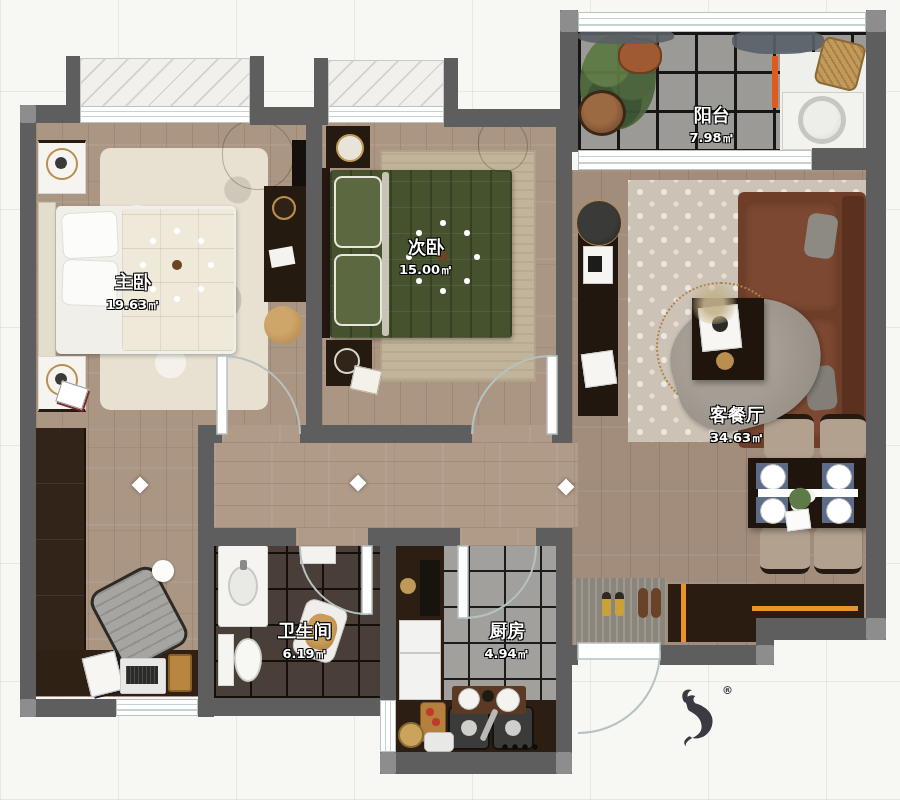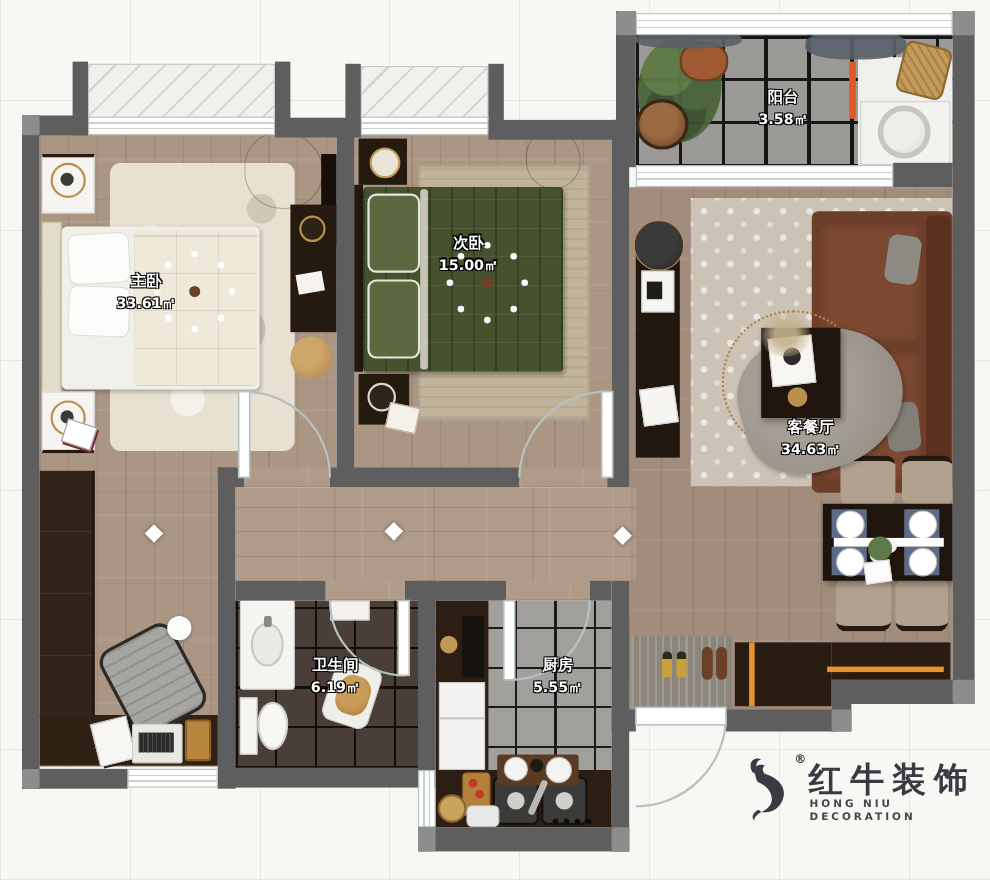--- a/index.html
+++ b/index.html
@@ -51,21 +51,21 @@
   .rug-liv{background-color:#ccc2b5;background-image:
       radial-gradient(circle, rgba(255,255,255,.6) 0 2.6px, transparent 3.4px),
       radial-gradient(circle, rgba(255,255,255,.45) 0 2.2px, transparent 3px);
       background-size:24px 24px,24px 24px;background-position:0 0,12px 12px;}
   
   .dark{background:#241a10;}
   .white-f{background:#f5f4f1;border:1px solid #d7d6d2;box-sizing:border-box;}
   
   .room-label{position:absolute;transform:translateX(-50%);text-align:center;color:#fff;font-weight:700;
       text-shadow:-1px -1px 0 #000,1px -1px 0 #000,-1px 1px 0 #000,1px 1px 0 #000;white-space:nowrap;z-index:40;}
-  .room-label .nm{font-size:14px;display:block;line-height:1.05;}
+  .room-label .nm{font-size:18px;display:block;line-height:1.05;margin-top:24px;}
   .room-label .ar{font-size:13px;display:block;line-height:1.05;margin-top:6px;}
   .burst{position:absolute;width:10px;height:10px;border-radius:50%;background:#6b4423;z-index:30;
       box-shadow:0 -34px 0 -2px #fff,24px -24px 0 -2px #fff,34px 0 0 -2px #fff,24px 24px 0 -2px #fff,
                  0 34px 0 -2px #fff,-24px 24px 0 -2px #fff,-34px 0 0 -2px #fff,-24px -24px 0 -2px #fff;}
   .downlight{position:absolute;width:12px;height:12px;background:#fff;transform:rotate(45deg);
       box-shadow:0 0 4px rgba(0,0,0,.45);z-index:30;}
   .plant{border-radius:46% 54% 50% 50%;background:
       radial-gradient(circle at 30% 35%, #4d6b3a 0 30%, transparent 32%),
       radial-gradient(circle at 65% 30%, #39522b 0 32%, transparent 34%),
       radial-gradient(circle at 50% 65%, #2f4727 0 38%, transparent 40%),
@@ -293,47 +293,45 @@
       <rect x="217" y="356" width="10" height="78"></rect>
       <rect x="547" y="356" width="10" height="78"></rect>
       <rect x="362" y="546" width="10" height="68"></rect>
       <rect x="458" y="546" width="10" height="72"></rect>
       <rect x="578" y="643" width="82" height="16"></rect>
     </g>
   </svg>
 
   <div class="room-label" style="left:133px;top:249px;">
     <span class="nm">主卧</span>
-    <span class="ar">33.61㎡</span>
+    <span class="ar">19.63㎡</span>
   </div>
   <div class="room-label" style="left:426px;top:214px;">
     <span class="nm">次卧</span>
     <span class="ar">15.00㎡</span>
   </div>
   <div class="room-label" style="left:712px;top:82px;">
     <span class="nm">阳台</span>
-    <span class="ar">3.58㎡</span>
+    <span class="ar">7.98㎡</span>
   </div>
   <div class="room-label" style="left:737px;top:382px;">
     <span class="nm">客餐厅</span>
     <span class="ar">34.63㎡</span>
   </div>
   <div class="room-label" style="left:305px;top:598px;">
     <span class="nm">卫生间</span>
     <span class="ar">6.19㎡</span>
   </div>
   <div class="room-label" style="left:507px;top:598px;">
     <span class="nm">厨房</span>
-    <span class="ar">5.55㎡</span>
+    <span class="ar">4.94㎡</span>
   </div>
 
   <svg class="abs" style="left:662px;top:686px;z-index:50;" width="64" height="62" viewBox="0 0 100 100">
     <g fill="#3a3a42">
       <path d="M34,26 C26,12 36,2 47,7 C40,9 38,15 41,21 C39,26 36,28 34,26 Z"></path>
       <path d="M38,30 C33,20 42,12 52,16 C48,20 48,24 52,28 C72,34 84,48 79,64 C75,78 62,87 47,84 C57,80 64,72 62,62 C60,50 50,44 42,40 C39,37 39,33 38,30 Z"></path>
       <path d="M47,84 C40,88 34,94 38,98 C30,92 36,84 43,81 Z"></path>
     </g>
   </svg>
   <span class="logo-reg" style="left:722px;top:684px;">®</span>
-  <div class="logo-cn" style="left:735px;top:688px;">红牛装饰</div>
-  <div class="logo-en" style="left:736px;top:726px;">HONG NIU DECORATION</div>
 
 </div>
 
 </body></html>

